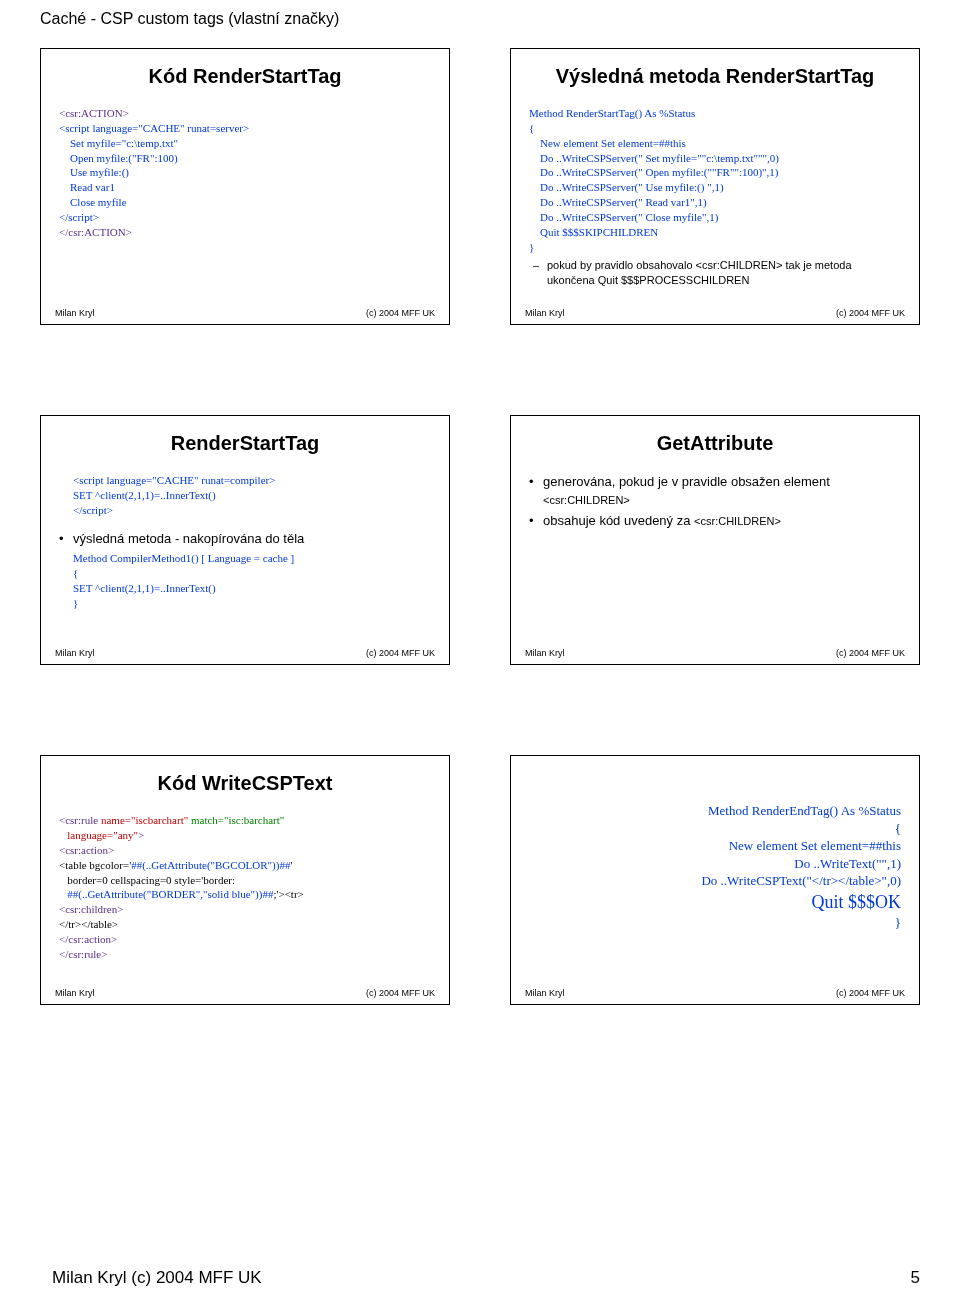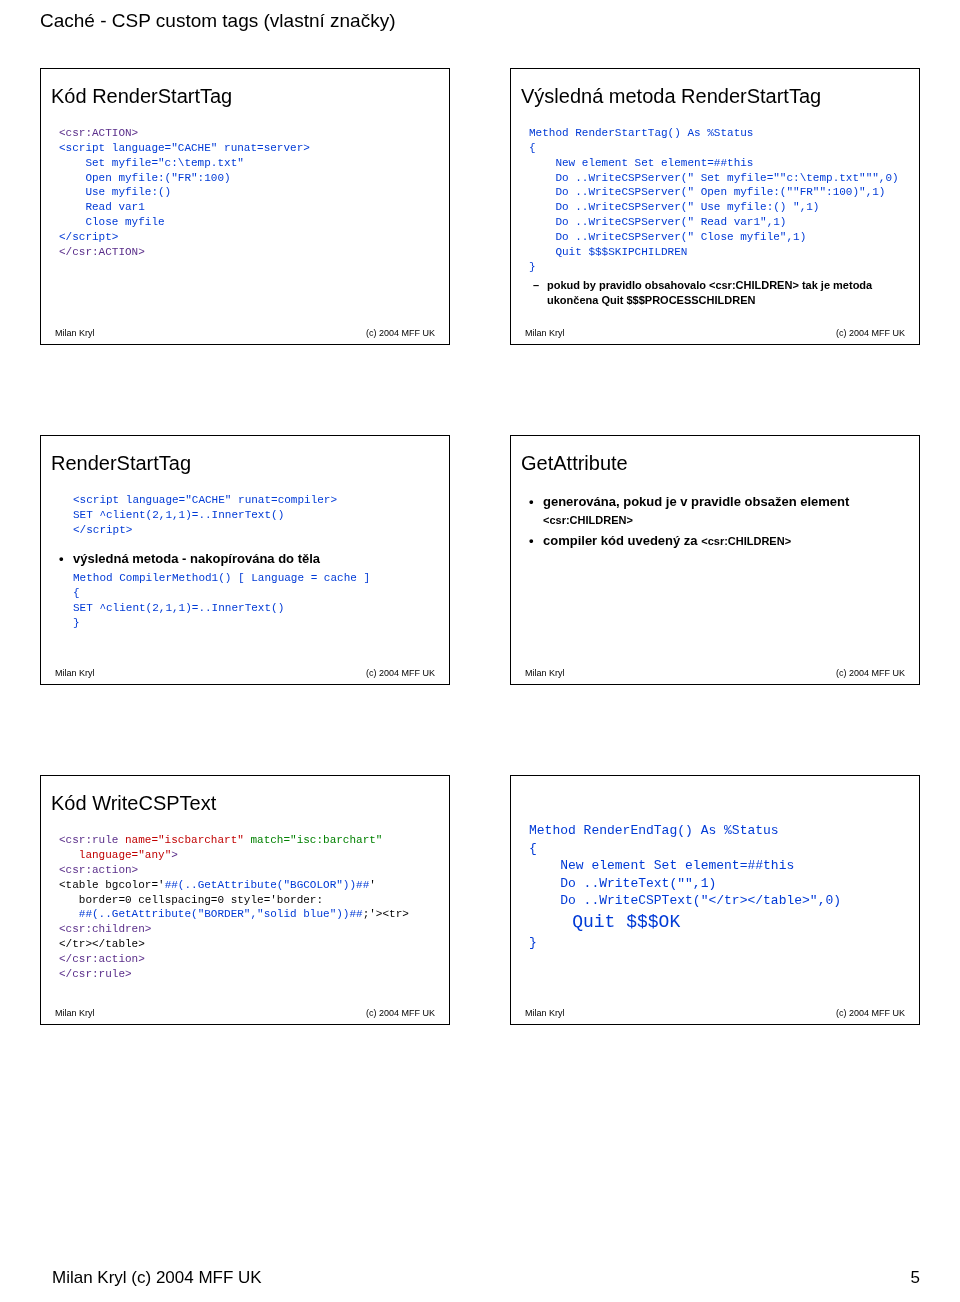--- a/index.html
+++ b/index.html
@@ -11,22 +11,22 @@
     font-family: Arial, Helvetica, sans-serif;
     color: #000;
   }
   .page {
     position: relative;
     width: 960px;
     height: 1302px;
     padding: 10px 40px 30px 40px;
   }
   .doc-title {
-    font-size: 19px;
-    margin: 0 0 36px 0;
+    font-size: 16px;
+    margin: 0 0 20px 0;
   }
   .slides-grid {
     display: flex;
     flex-direction: column;
     gap: 90px;
   }
   .slides-row {
     display: flex;
     flex-direction: row;
     justify-content: space-between;
@@ -35,23 +35,24 @@
   .slide {
     width: 410px;
     border: 1.5px solid #000;
     padding: 6px 10px 4px 10px;
     position: relative;
     min-height: 250px;
     display: flex;
     flex-direction: column;
   }
   .slide-title {
+    text-align: center;
     font-size: 20px;
     margin: 10px 0 18px 0;
-    font-weight: normal;
+    font-weight: bold;
   }
   .slide-body {
     flex: 1;
     font-size: 11px;
     line-height: 1.35;
     padding: 0 8px 8px 8px;
   }
   .slide-footer {
     display: flex;
     justify-content: space-between;
@@ -69,26 +70,26 @@
     font-size: 17px;
   }
 
   .blue { color: #003AD6; }
   .purple { color: #5A2E8A; }
   .red { color: #C00000; }
   .green { color: #008000; }
   .black { color: #000; }
 
   .ul-block { margin: 0; padding: 0; }
-  .ul-block li { list-style: none; position: relative; padding-left: 14px; margin-bottom: 4px; font-size: 13px; font-weight: bold; }
+  .ul-block li { list-style: none; position: relative; padding-left: 14px; margin-bottom: 4px; font-size: 13px; }
   .ul-block li::before { content: "•"; position: absolute; left: 0; top: 0; }
   .sub-ul li { font-size: 11px; padding-left: 18px; }
   .sub-ul li::before { content: "–"; left: 4px; }
 
-  .code-block { white-space: pre-wrap; font-family: Liberation Mono, monospace; font-size: 11px; line-height: 1.35; }
+  .code-block { white-space: pre-wrap; font-family: Liberation Serif, serif; font-size: 11px; line-height: 1.35; }
   .code-block-large { font-size: 13px; }
 </style>
 </head>
 <body>
 
 <div class="page">
 
   <div class="doc-title">Caché - CSP custom tags (vlastní značky)</div>
 
   <div class="slides-grid">
@@ -169,21 +170,21 @@
       </div>
 
       <div class="slide">
         <div class="slide-title">GetAttribute</div>
         <div class="slide-body">
           <ul class="ul-block">
             <li>
               <span>generována, pokud je v pravidle obsažen element </span><span style="font-size:11px;">&lt;csr:CHILDREN&gt;</span>
             </li>
             <li>
-              <span>compiler kód uvedený za </span><span style="font-size:11px;">&lt;csr:CHILDREN&gt;</span>
+              <span>obsahuje kód uvedený za </span><span style="font-size:11px;">&lt;csr:CHILDREN&gt;</span>
             </li>
           </ul>
         </div>
         <div class="slide-footer">
           <span>Milan Kryl</span>
           <span>(c) 2004 MFF UK</span>
         </div>
       </div>
 
     </div>
@@ -205,21 +206,21 @@
             <div class="code-block"><span class="purple">&lt;/csr:rule&gt;</span></div>
           </div>
         <div class="slide-footer">
           <span>Milan Kryl</span>
           <span>(c) 2004 MFF UK</span>
         </div>
       </div>
 
       <div class="slide">
         <div style="height:40px;"></div>
-        <div class="slide-body code-block-large" id="s6-body" style="font-size:13px;">
+        <div class="slide-body code-block-large" id="s6-body" style="font-size:13px;text-align:right;">
             <div class="code-block" style="font-size: 13px;"><span class="blue">Method RenderEndTag() As %Status</span></div>
             <div class="code-block" style="font-size: 13px;"><span class="blue">{</span></div>
             <div class="code-block" style="font-size: 13px;"><span class="blue">&nbsp;&nbsp;&nbsp;&nbsp;New element Set element=##this</span></div>
             <div class="code-block" style="font-size: 13px;"><span class="blue">&nbsp;&nbsp;&nbsp;&nbsp;Do ..WriteText("",1)</span></div>
             <div class="code-block" style="font-size: 13px;"><span class="blue">&nbsp;&nbsp;&nbsp;&nbsp;Do ..WriteCSPText("&lt;/tr&gt;&lt;/table&gt;",0)</span></div>
             <div class="code-block" style="font-size: 18px;"><span class="blue">&nbsp;&nbsp;&nbsp;&nbsp;Quit $$$OK</span></div>
             <div class="code-block" style="font-size: 13px;"><span class="blue">}</span></div>
           </div>
         <div class="slide-footer">
           <span>Milan Kryl</span>

